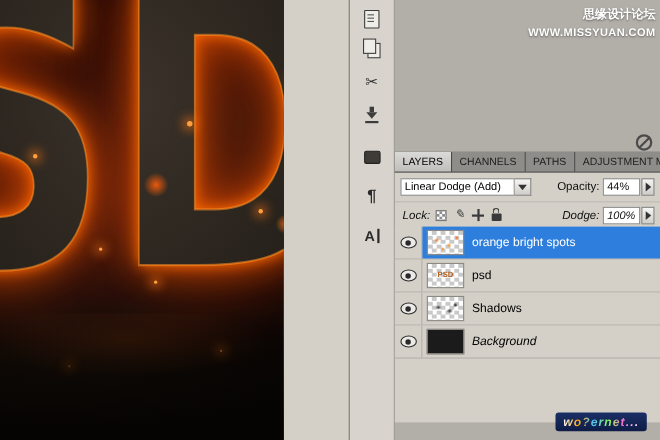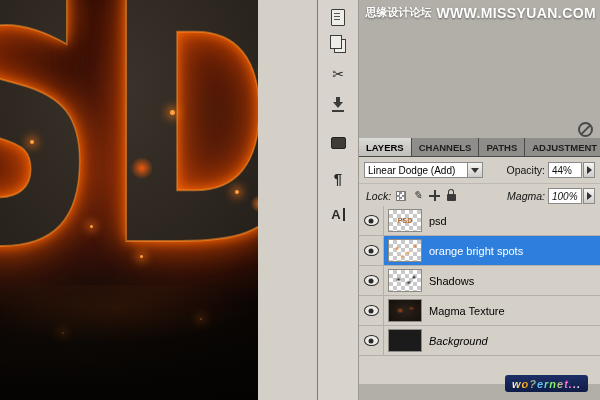--- a/index.html
+++ b/index.html
@@ -58,31 +58,31 @@
   .i-export::before{content:"";position:absolute;left:4px;top:0;width:4px;height:5px;background:#3c3c3c;}
   .i-export::after{content:"";position:absolute;left:1px;top:5px;border-left:5px solid transparent;
                    border-right:5px solid transparent;border-top:6px solid #3c3c3c;}
   .i-export-base{position:absolute;left:0;bottom:0;width:12px;height:2px;background:#3c3c3c;}
   .i-swatch{width:13px;height:10px;background:#3f3b37;border:1px solid #222;border-radius:2px;}
   .i-para{font-size:15px;font-weight:bold;color:#2a2a2a;line-height:1;}
   .i-char{font-size:13px;font-weight:bold;color:#2a2a2a;line-height:1;border-right:2px solid #2a2a2a;padding-right:2px;}
 
   
   .rpanel{position:absolute;left:359px;top:0;width:241px;height:400px;background:#b2afa9;}
-  .wm-top{position:absolute;top:5px;right:4px;display:flex;align-items:flex-start;gap:5px;color:#fff;
-          text-shadow:0 1px 2px rgba(0,0,0,.45);white-space:nowrap;}
+  .wm-top{position:absolute;top:5px;right:4px;display:flex;align-items:flex-end;gap:5px;color:#fff;
+          text-shadow:0 1px 2px rgba(0,0,0,.45);white-space:nowrap;flex-direction:column;}
   .wm-cn{font-size:11px;font-weight:bold;}
-  .wm-url{font-size:14px;font-weight:bold;letter-spacing:.4px;}
+  .wm-url{font-size:10px;font-weight:bold;letter-spacing:.4px;}
   .slash{position:absolute;right:7px;top:122px;width:11px;height:11px;border:2px solid #4a4a4a;border-radius:50%;}
   .slash::before{content:"";position:absolute;left:-1px;top:4.5px;width:13px;height:2px;background:#4a4a4a;
                  transform:rotate(-45deg);}
 
   .tabs{position:absolute;left:0;top:138px;width:241px;height:19px;background:#565656;display:flex;
         overflow:hidden;border-bottom:1px solid #4a4a4a;box-sizing:border-box;}
-  .tab{height:20px;line-height:19px;padding:0 7px;font-size:9.5px;font-weight:bold;color:#1d1d1d;
+  .tab{height:20px;line-height:19px;padding:0 7px;font-size:9.5px;font-weight:normal;color:#1d1d1d;
        background:#8f8d89;border-right:1px solid #4a4a4a;white-space:nowrap;}
   .tab.active{background:linear-gradient(#dadad8,#bdbbb6);color:#000;}
 
   .pbody{position:absolute;left:0;top:157px;width:241px;bottom:16px;background:#d4d0c8;}
   .crow{display:flex;align-items:center;padding:0 5px;}
   .row1{height:26px;border-bottom:1px solid #bdbab4;}
   .row2{height:23px;border-bottom:1px solid #a9a6a0;font-style:italic;}
   .lbl{font-size:10.5px;color:#111;margin:0 3px 0 6px;white-space:nowrap;}
   .dd{display:flex;align-items:center;width:104px;height:16px;border:1px solid #8a8a8a;background:#fff;
       font-size:10px;padding:0 3px;overflow:hidden;white-space:nowrap;box-sizing:border-box;}
@@ -225,70 +225,61 @@
       </div>
 
       <div class="crow row2">
         <span class="lbl" style="margin-left:2px">Lock:</span>
         <div class="lockicons">
           <span class="i-checker"></span>
           <span class="i-brush">✎</span>
           <span class="i-move"></span>
           <span class="i-lock"></span>
         </div>
-        <span class="lbl ml">Magma:</span>
+        <span class="lbl ml">Dodge:</span>
         <div class="val">100%</div>
         <div class="spin">
             <span class="tri-r"></span>
           </div>
       </div>
 
       <div class="layers">
+
+        <div class="lrow sel">
+          <div class="eye-cell">
+              <span class="eye"></span>
+            </div>
+          <div class="row-main">
+            <div class="thumb t-orange"></div>
+            <span class="lname">orange bright spots</span>
+          </div>
+        </div>
 
         <div class="lrow">
           <div class="eye-cell">
               <span class="eye"></span>
             </div>
           <div class="row-main">
             <div class="thumb">
                 <span class="tt">PSD</span>
               </div>
             <span class="lname">psd</span>
           </div>
         </div>
 
-        <div class="lrow sel">
-          <div class="eye-cell">
-              <span class="eye"></span>
-            </div>
-          <div class="row-main">
-            <div class="thumb t-orange"></div>
-            <span class="lname">orange bright spots</span>
-          </div>
-        </div>
-
         <div class="lrow">
           <div class="eye-cell">
               <span class="eye"></span>
             </div>
           <div class="row-main">
             <div class="thumb t-shadow"></div>
             <span class="lname">Shadows</span>
           </div>
         </div>
 
-        <div class="lrow">
-          <div class="eye-cell">
-              <span class="eye"></span>
-            </div>
-          <div class="row-main">
-            <div class="thumb t-magma"></div>
-            <span class="lname">Magma Texture</span>
-          </div>
-        </div>
 
         <div class="lrow it">
           <div class="eye-cell">
               <span class="eye"></span>
             </div>
           <div class="row-main">
             <div class="thumb t-bg"></div>
             <span class="lname">Background</span>
           </div>
         </div>

